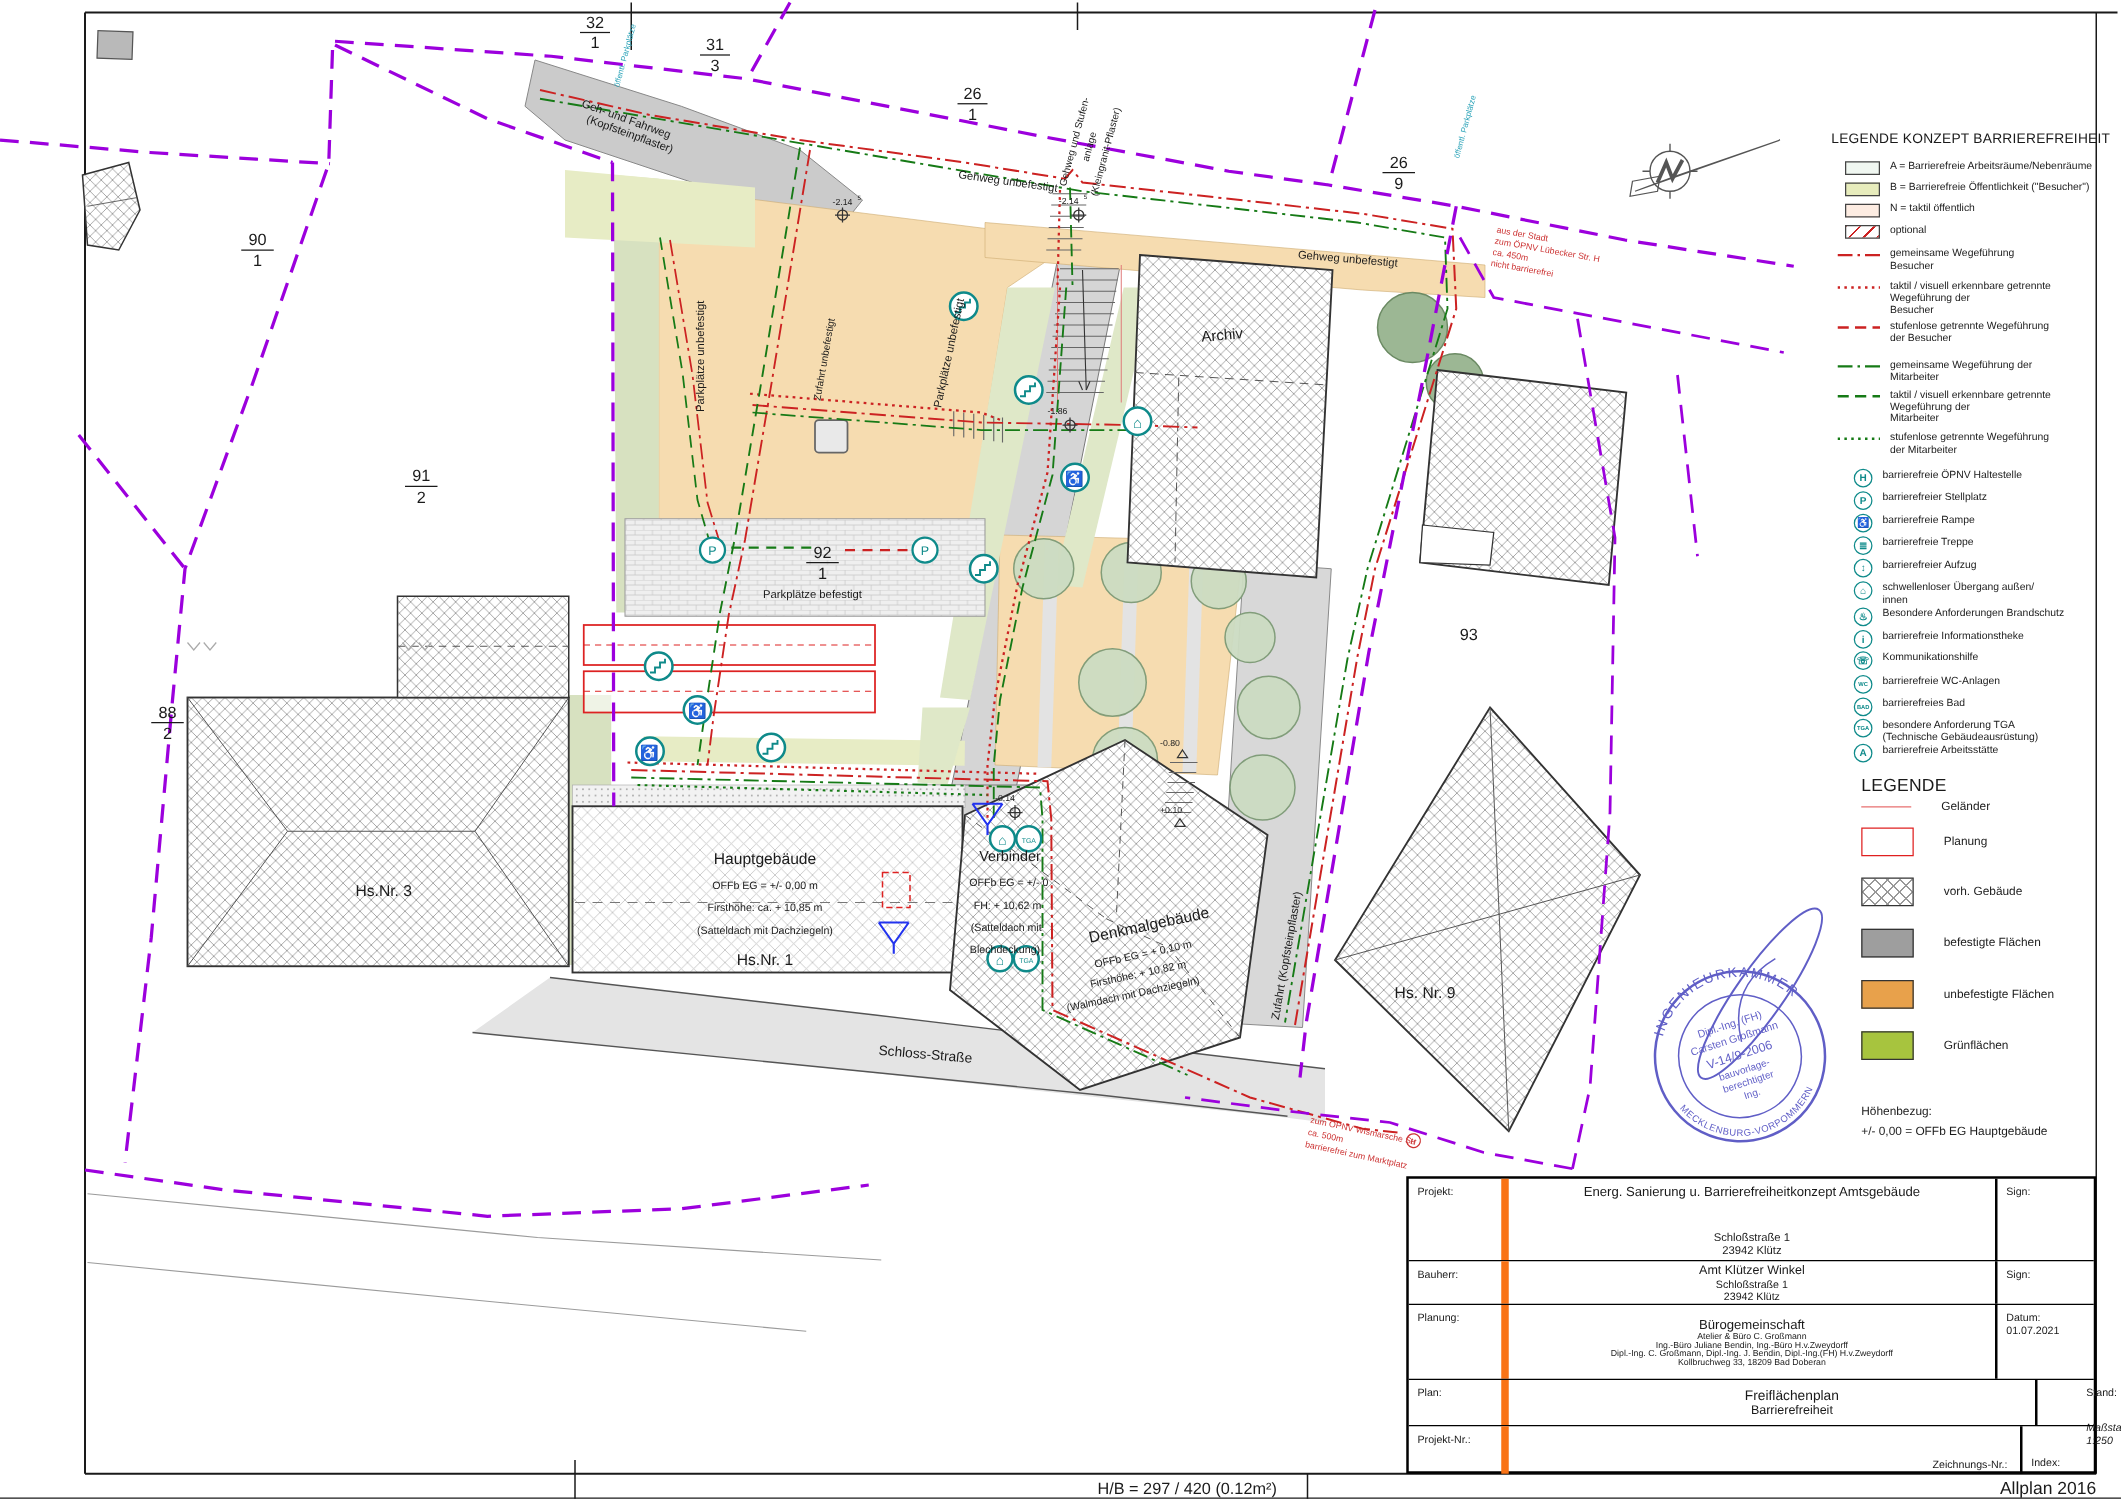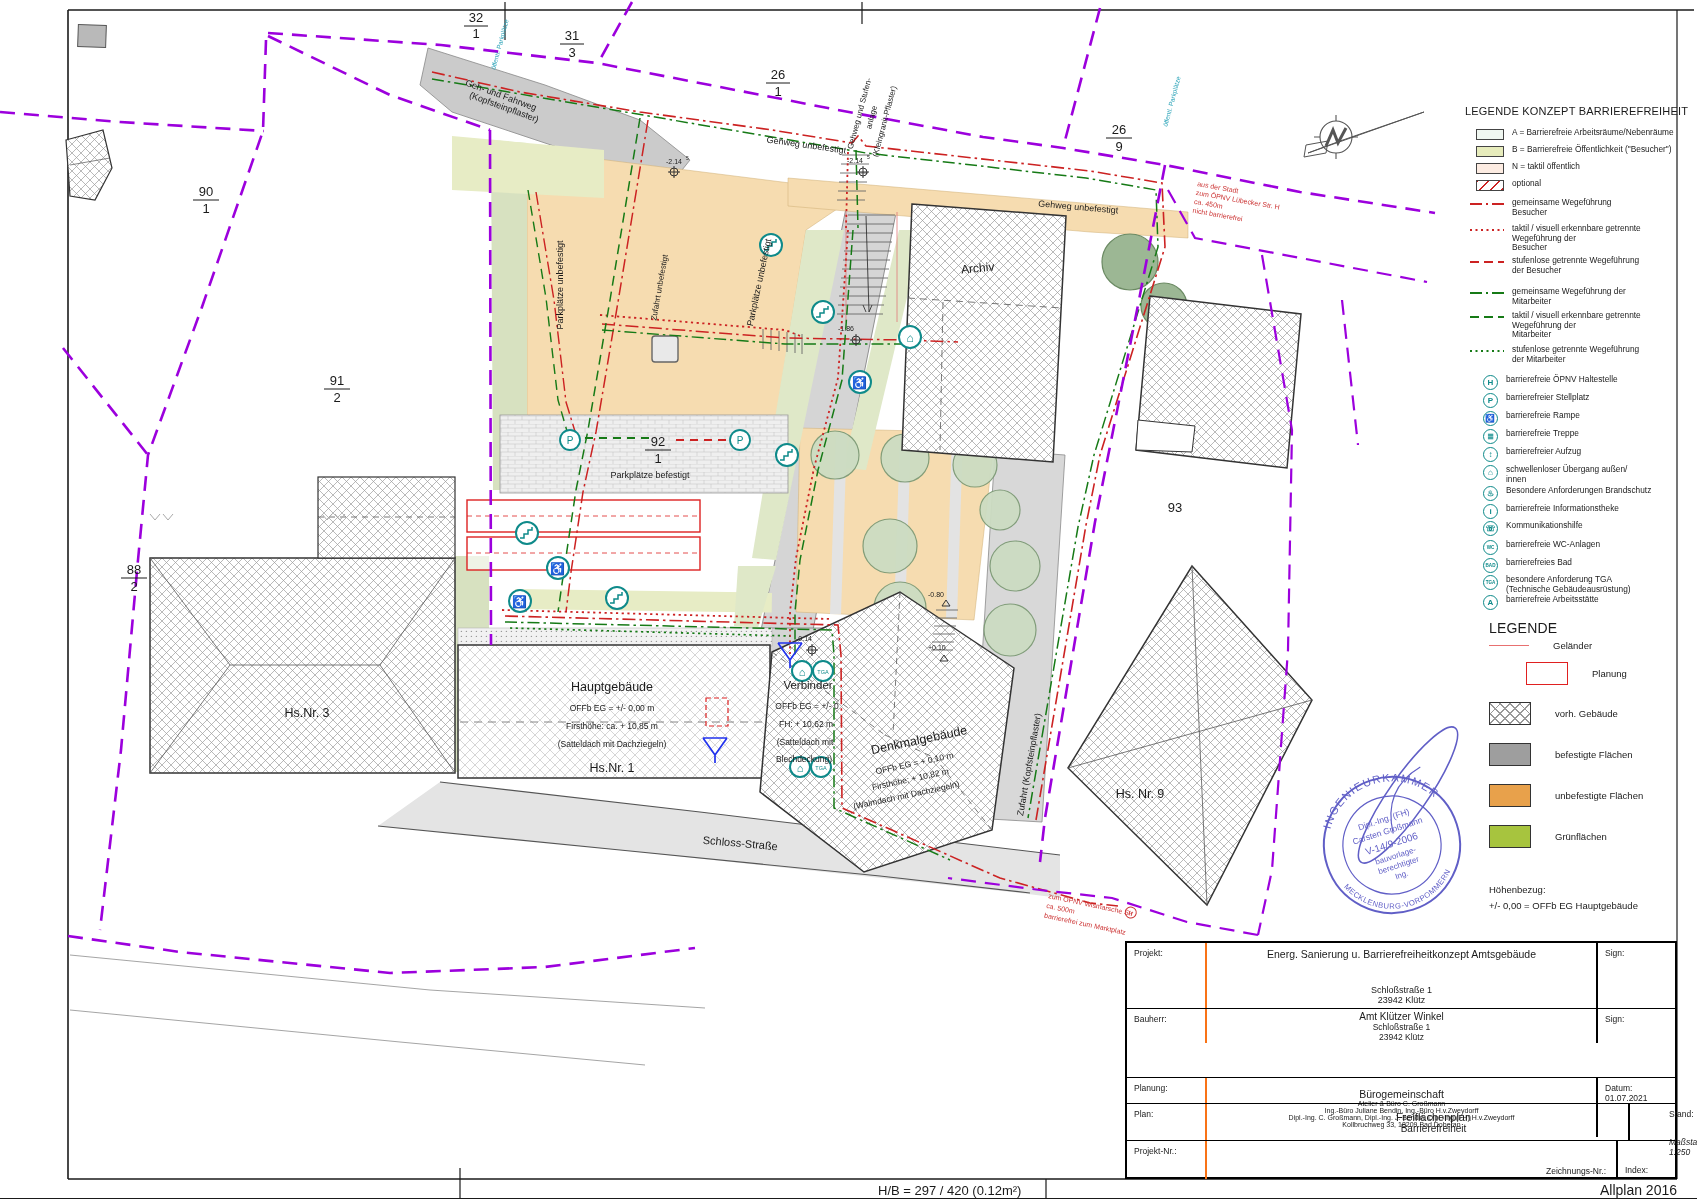--- a/index.html
+++ b/index.html
@@ -21,21 +21,21 @@
   .swB{width:40px;height:21px;border:1.4px solid #333;flex:0 0 auto;}
   .sw2-plan{border:1.6px solid #e02020;background:#fff;}
   .sw2-hatch{background:repeating-linear-gradient(45deg,#999 0 1px,transparent 1px 7px),repeating-linear-gradient(-45deg,#999 0 1px,transparent 1px 7px),#fff;}
   .sw2-gray{background:#9e9e9e;} .sw2-or{background:#e8a14b;} .sw2-gr{background:#a7c43e;}
   .sw2-line{width:40px;height:0;border-top:1.4px solid #e87070;flex:0 0 auto;}
   .hoeh{position:absolute;font-size:9.5px;line-height:1.7;white-space:pre-line;}
   
   #tblock{position:absolute;left:1125px;top:941px;width:552px;height:238px;border:2px solid #000;box-sizing:border-box;font-size:9px;}
   .tb-row{position:absolute;left:0;width:100%;display:flex;box-sizing:border-box;border-top:1.2px solid #000;}
   .tb-row:first-child{border-top:none;}
-  .tb-lab{width:80px;flex:0 0 auto;border-right:2px solid #f97316;box-sizing:border-box;padding:5px 1px 0 7px;font-size:8.5px;}
+  .tb-lab{width:80px;flex:0 0 auto;border-right:6px solid #f97316;box-sizing:border-box;padding:5px 1px 0 7px;font-size:8.5px;}
   .tb-main{width:391px;flex:0 0 auto;border-right:2px solid #000;box-sizing:border-box;text-align:center;display:flex;flex-direction:column;}
   .tb-right{flex:1;box-sizing:border-box;padding:5px 0 0 7px;font-size:8.5px;}
   .bot-txt{position:absolute;font-size:13px;}
 </style>
 </head>
 <body>
 
 <svg id="plan-svg" width="1697" height="1200" viewBox="0 0 1697 1200">
   <defs>
     <pattern id="xh" patternUnits="userSpaceOnUse" width="9" height="9">
@@ -584,21 +584,21 @@
 <div class="lg-item" style="left:1483px;top:595px;">
     <span class="cic">A</span>
     <span class="lab">barrierefreie Arbeitsstätte</span>
   </div>
 
 <div class="lg-title" style="left:1489px;top:620px;font-size:14px;">LEGENDE</div>
 <div class="lg2-item" style="left:1489px;top:640px;">
     <span class="sw2-line"></span>
     <span>Geländer</span>
   </div>
-<div class="lg2-item" style="left:1489px;top:662px;margin-left:37px;">
+<div class="lg2-item" style="left:1489px;top:662px;">
     <span class="swB sw2-plan"></span>
     <span>Planung</span>
   </div>
 <div class="lg2-item" style="left:1489px;top:702px;">
     <span class="swB sw2-hatch"></span>
     <span>vorh. Gebäude</span>
   </div>
 <div class="lg2-item" style="left:1489px;top:743px;">
     <span class="swB sw2-gray"></span>
     <span>befestigte Flächen</span>
@@ -628,21 +628,21 @@
   </div>
   <div class="tb-row" style="top:65px;height:35px;">
     <div class="tb-lab">Bauherr:</div>
     <div class="tb-main" style="justify-content:center;">
       <div style="font-size:10px;">Amt Klützer Winkel</div>
       <div style="font-size:8.5px;">Schloßstraße 1</div>
       <div style="font-size:8.5px;">23942 Klütz</div>
     </div>
     <div class="tb-right">Sign:</div>
   </div>
-  <div class="tb-row" style="top:100px;height:60px;margin-top:34px;">
+  <div class="tb-row" style="top:100px;height:60px;">
     <div class="tb-lab">Planung:</div>
     <div class="tb-main" style="justify-content:center;">
       <div style="font-size:10.5px;">Bürogemeinschaft</div>
       <div style="font-size:7px;">Atelier &amp; Büro C. Großmann</div>
       <div style="font-size:7px;">Ing.-Büro Juliane Bendin, Ing.-Büro H.v.Zweydorff</div>
       <div style="font-size:7px;">Dipl.-Ing. C. Großmann, Dipl.-Ing. J. Bendin, Dipl.-Ing.(FH) H.v.Zweydorff</div>
       <div style="font-size:7px;">Kollbruchweg 33, 18209 Bad Doberan</div>
     </div>
     <div class="tb-right">
       <span>Datum:</span>

